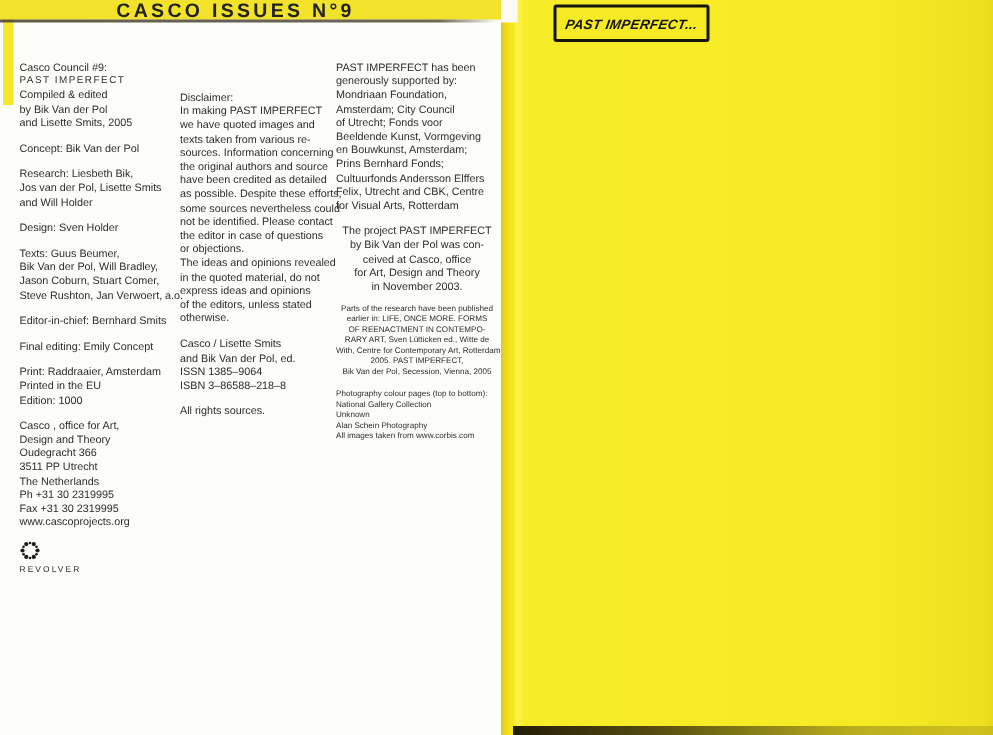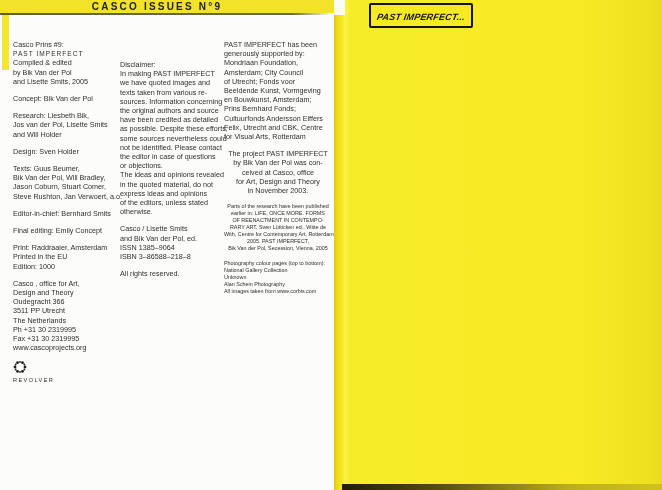--- a/index.html
+++ b/index.html
@@ -27,21 +27,21 @@
     display:inline-block;transform:skewX(-10deg);
     font-weight:bold;font-style:italic;font-size:9px;letter-spacing:.2px;color:#14140d;
   }
   
   .top-band{
     position:absolute;left:0;top:0;width:334px;height:13px;
     background:#f2e22a;z-index:2;
     display:flex;align-items:center;justify-content:center;
   }
   .band-title{
-    font-size:10px;font-weight:bold;letter-spacing:2.2px;color:#23231c;
+    font-size:13px;font-weight:bold;letter-spacing:2.2px;color:#23231c;
     transform:translateX(-10px);
   }
   .band-shadow{
     position:absolute;left:0;top:13px;width:332px;height:2px;z-index:2;
     background:linear-gradient(90deg,rgba(72,64,42,.85) 0%,rgba(72,64,42,.8) 88%,rgba(72,64,42,0) 100%);
   }
   .corner-sliver{
     position:absolute;left:2px;top:0;width:7px;height:70px;
     background:#f4e72e;z-index:1;
   }
@@ -79,21 +79,21 @@
 
   <div class="white-page">
     <div class="corner-sliver"></div>
     <div class="top-band">
       <span class="band-title">CASCO ISSUES N°9</span>
     </div>
     <div class="band-shadow"></div>
 
     <div class="col col-1">
       <div class="para">
-        <div>Casco Prins #9:</div>
+        <div>Casco Council #9:</div>
         <div class="ls-caps">PAST IMPERFECT</div>
         <div class="lines">Compiled &amp; edited
 by Bik Van der Pol
 and Lisette Smits, 2005</div>
       </div>
       <div class="para lines">Concept: Bik Van der Pol</div>
       <div class="para lines">Research: Liesbeth Bik,
 Jos van der Pol, Lisette Smits
 and Will Holder</div>
       <div class="para lines">Design: Sven Holder</div>
@@ -151,21 +151,21 @@
 or objections.
 The ideas and opinions revealed
 in the quoted material, do not
 express ideas and opinions
 of the editors, unless stated
 otherwise.</div>
       <div class="para lines mt6">Casco / Lisette Smits
 and Bik Van der Pol, ed.
 ISSN 1385–9064
 ISBN 3–86588–218–8</div>
-      <div class="para lines mt6">All rights reserved.</div>
+      <div class="para lines mt6">All rights sources.</div>
     </div>
 
     <div class="col col-3">
       <div class="para lines">PAST IMPERFECT has been
 generously supported by:
 Mondriaan Foundation,
 Amsterdam; City Council
 of Utrecht; Fonds voor
 Beeldende Kunst, Vormgeving
 en Bouwkunst, Amsterdam;

